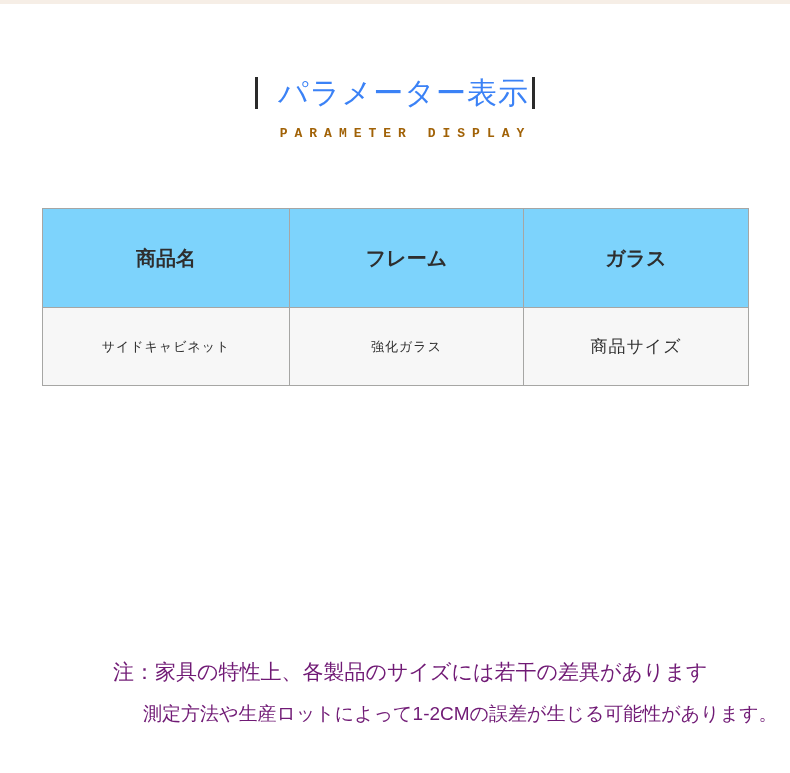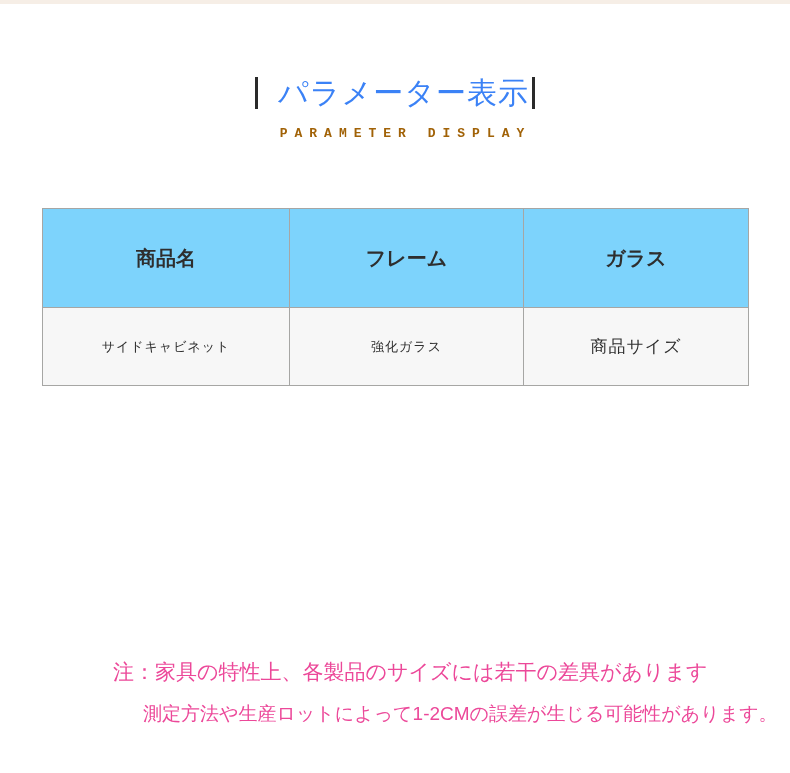--- a/index.html
+++ b/index.html
@@ -81,21 +81,21 @@
   .param-table thead tr { height: 99px; background: #7dd3fc; }
   .param-table tbody tr { height: 78px; background: #f7f7f7; margin-left: 17px; }
   .th-1 { font-size: 20px; font-weight: 700; color: #1f1f1f; }
   .th-2, .th-3 { font-size: 20px; font-weight: 700; }
   .td-1, .td-2 { font-size: 13px; font-weight: 500; letter-spacing: 1px; }
   .td-3 { font-size: 17px; font-weight: 500; letter-spacing: 1px; }
 
   
   .note-line {
     position: absolute;
-    color: #ec4899;
+    color: #701a75;
     white-space: nowrap;
   }
   .note-line-1 {
     top: 658px;
     left: 113px;
     font-size: 21px;
     font-weight: 500;
   }
   .note-line-2 {
     top: 701px;

